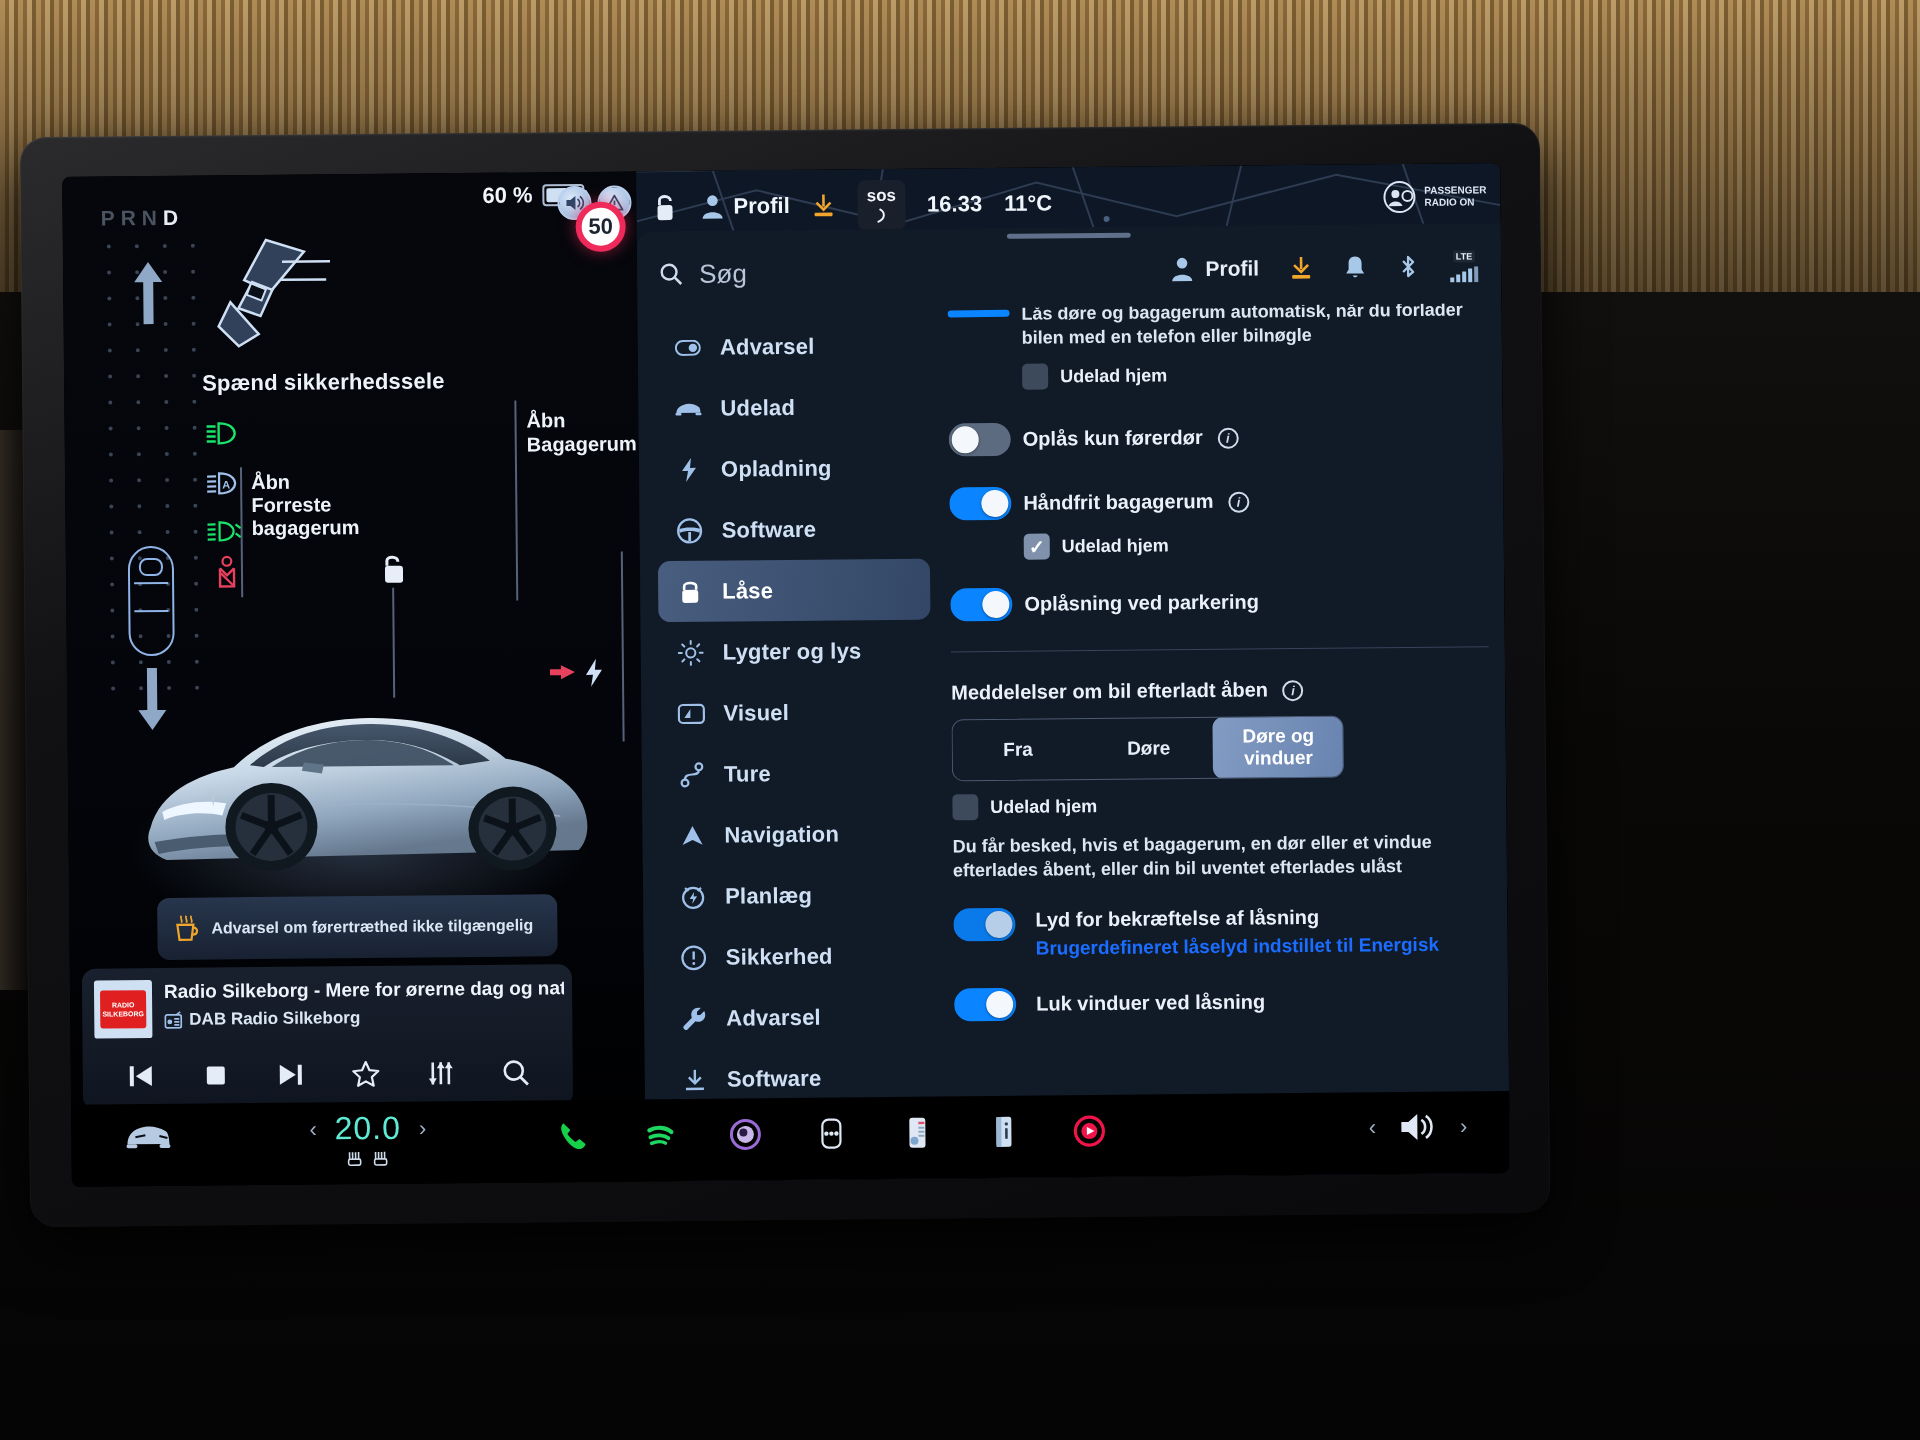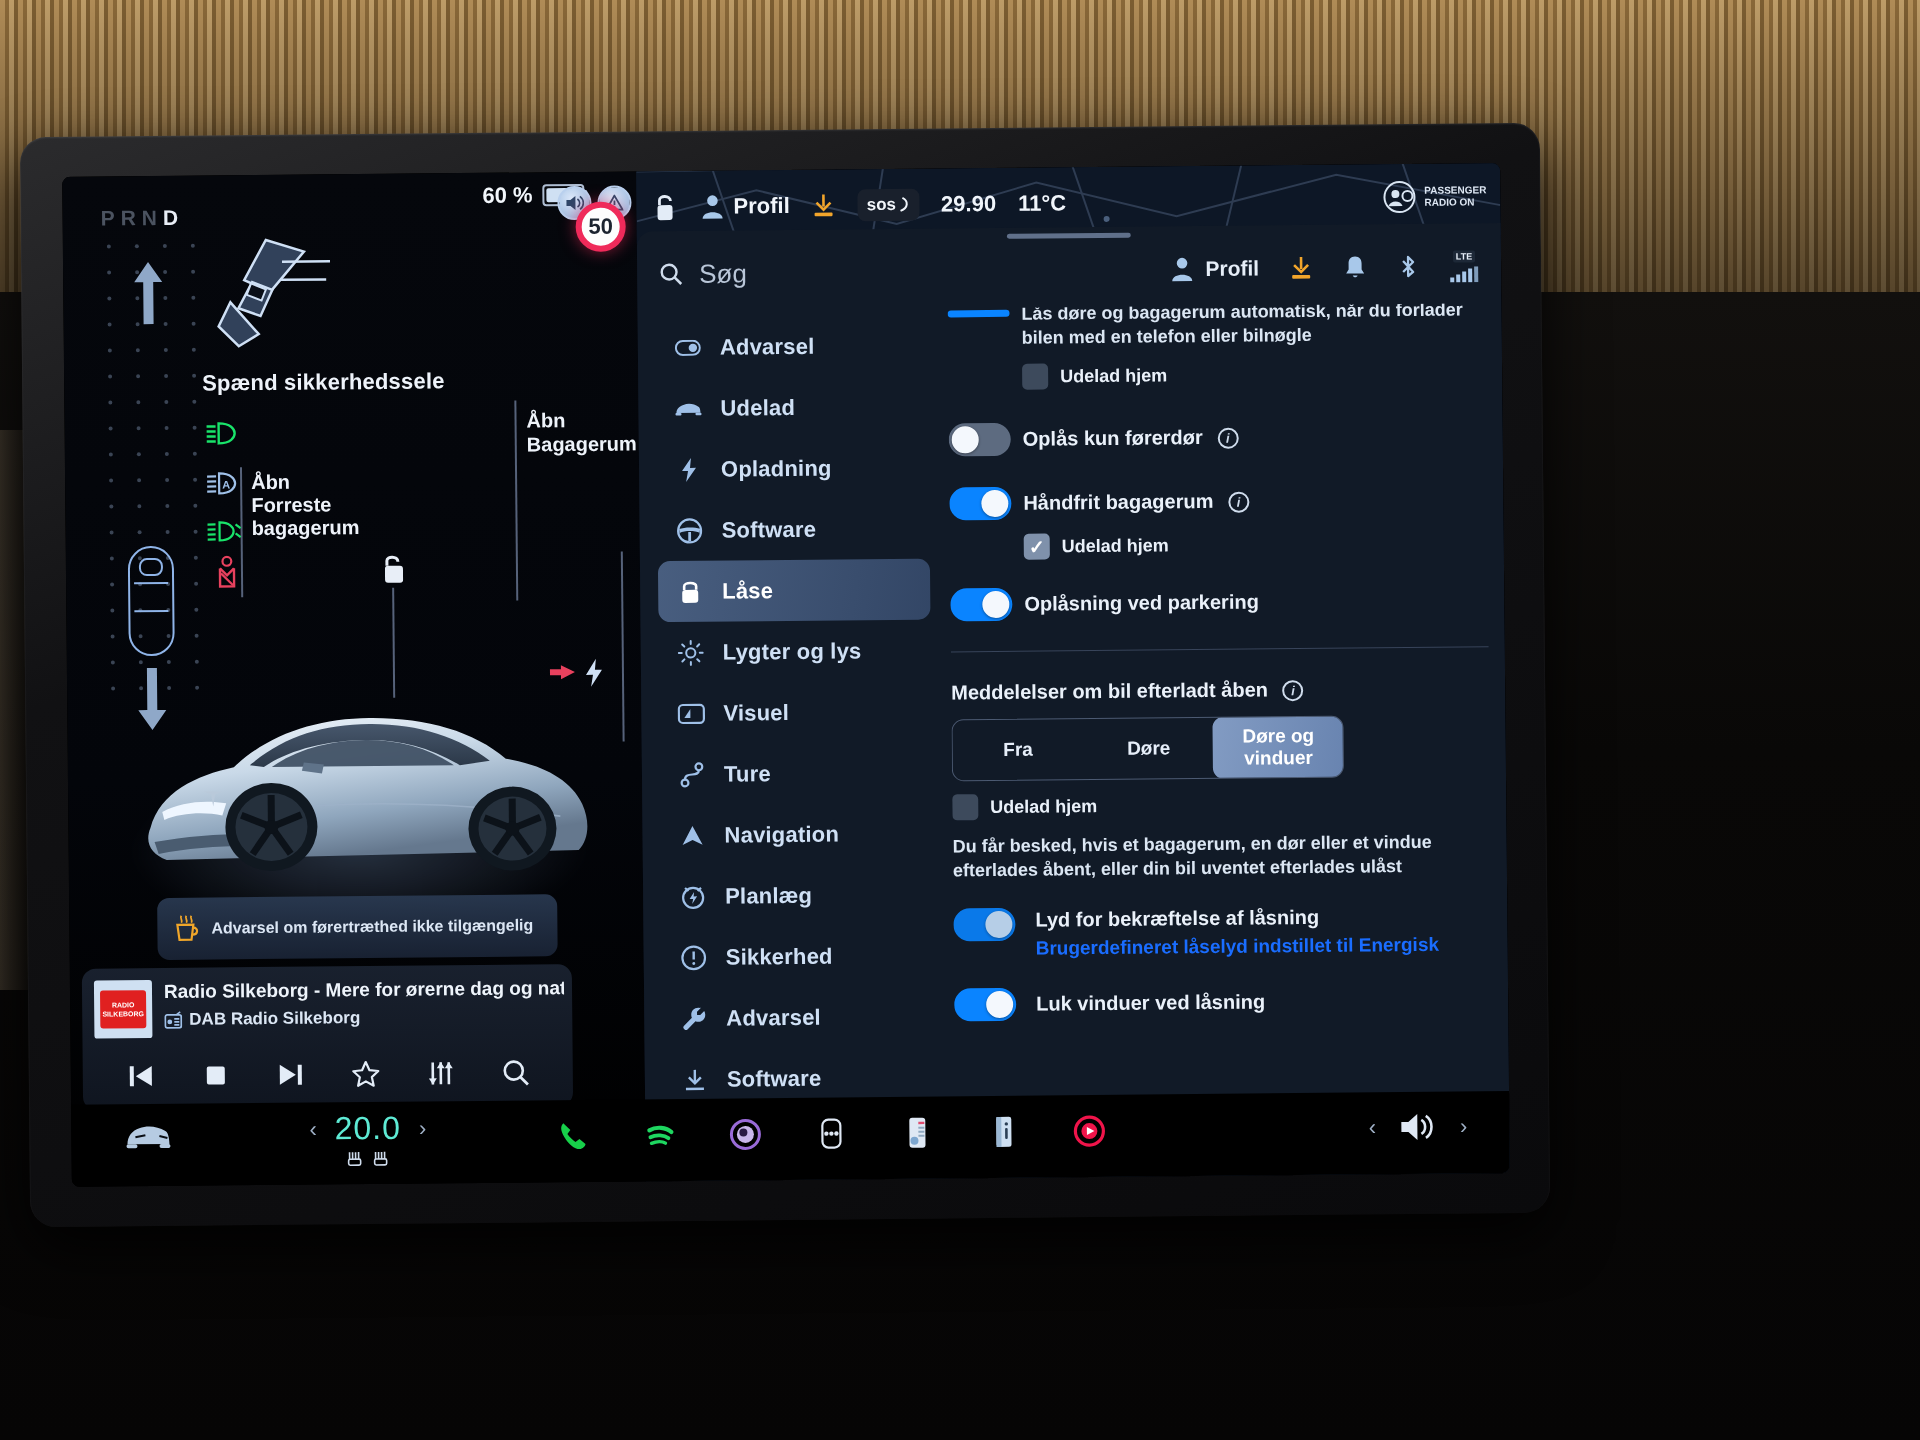--- a/index.html
+++ b/index.html
@@ -220,21 +220,21 @@
   }
   #map-strip svg { position:absolute; left:0; top:-20px; }
   #status-row {
     position:absolute; left:0; top:0; width:864px; height:72px;
     display:flex; align-items:center; gap:22px; padding-left:16px;
   }
   .status-item { display:flex; align-items:center; gap:9px; }
   .status-text { color:#f0f5fb; font-size:22px; font-weight:bold; }
   #sos-chip {
     background:#19202c; border-radius:8px; padding:6px 9px;
-    display:flex; align-items:center; gap:2px;
+    display:flex; align-items:center; gap:2px;flex-direction:column;
   }
   #sos-chip .sos { color:#f2f6fb; font-size:17px; font-weight:bold; }
   #airbag-badge {
     position:absolute; right:14px; top:16px;
     display:flex; align-items:center; gap:8px;
   }
   #airbag-badge .ab-text {
     color:#dde7f3; font-size:10px; font-weight:bold; line-height:12px;
   }
 
@@ -751,21 +751,21 @@
             <rect x="3" y="20" width="18" height="3.6" rx="1" fill="#f2a52b"></rect>
           </svg>
 
           <div id="sos-chip">
             <span class="sos">sos</span>
             <svg width="12" height="16" viewBox="0 0 12 16">
               <path d="M2 14 C10 11 10 4 4 1" fill="none" stroke="#f0f5fb" stroke-width="2"></path>
             </svg>
           </div>
 
-          <span class="status-text">29.90</span>
+          <span class="status-text">16.33</span>
           <span class="status-text">11°C</span>
         </div>
 
         <div id="airbag-badge">
           <svg width="34" height="34" viewBox="0 0 34 34">
             <circle cx="17" cy="17" r="15" fill="none" stroke="#d9e5f2" stroke-width="2"></circle>
             <circle cx="13" cy="14" r="4" fill="#d9e5f2"></circle>
             <path d="M6 26 C8 20 18 20 20 26 Z" fill="#d9e5f2"></path>
             <circle cx="25" cy="16" r="5" fill="none" stroke="#d9e5f2" stroke-width="2"></circle>
           </svg>

